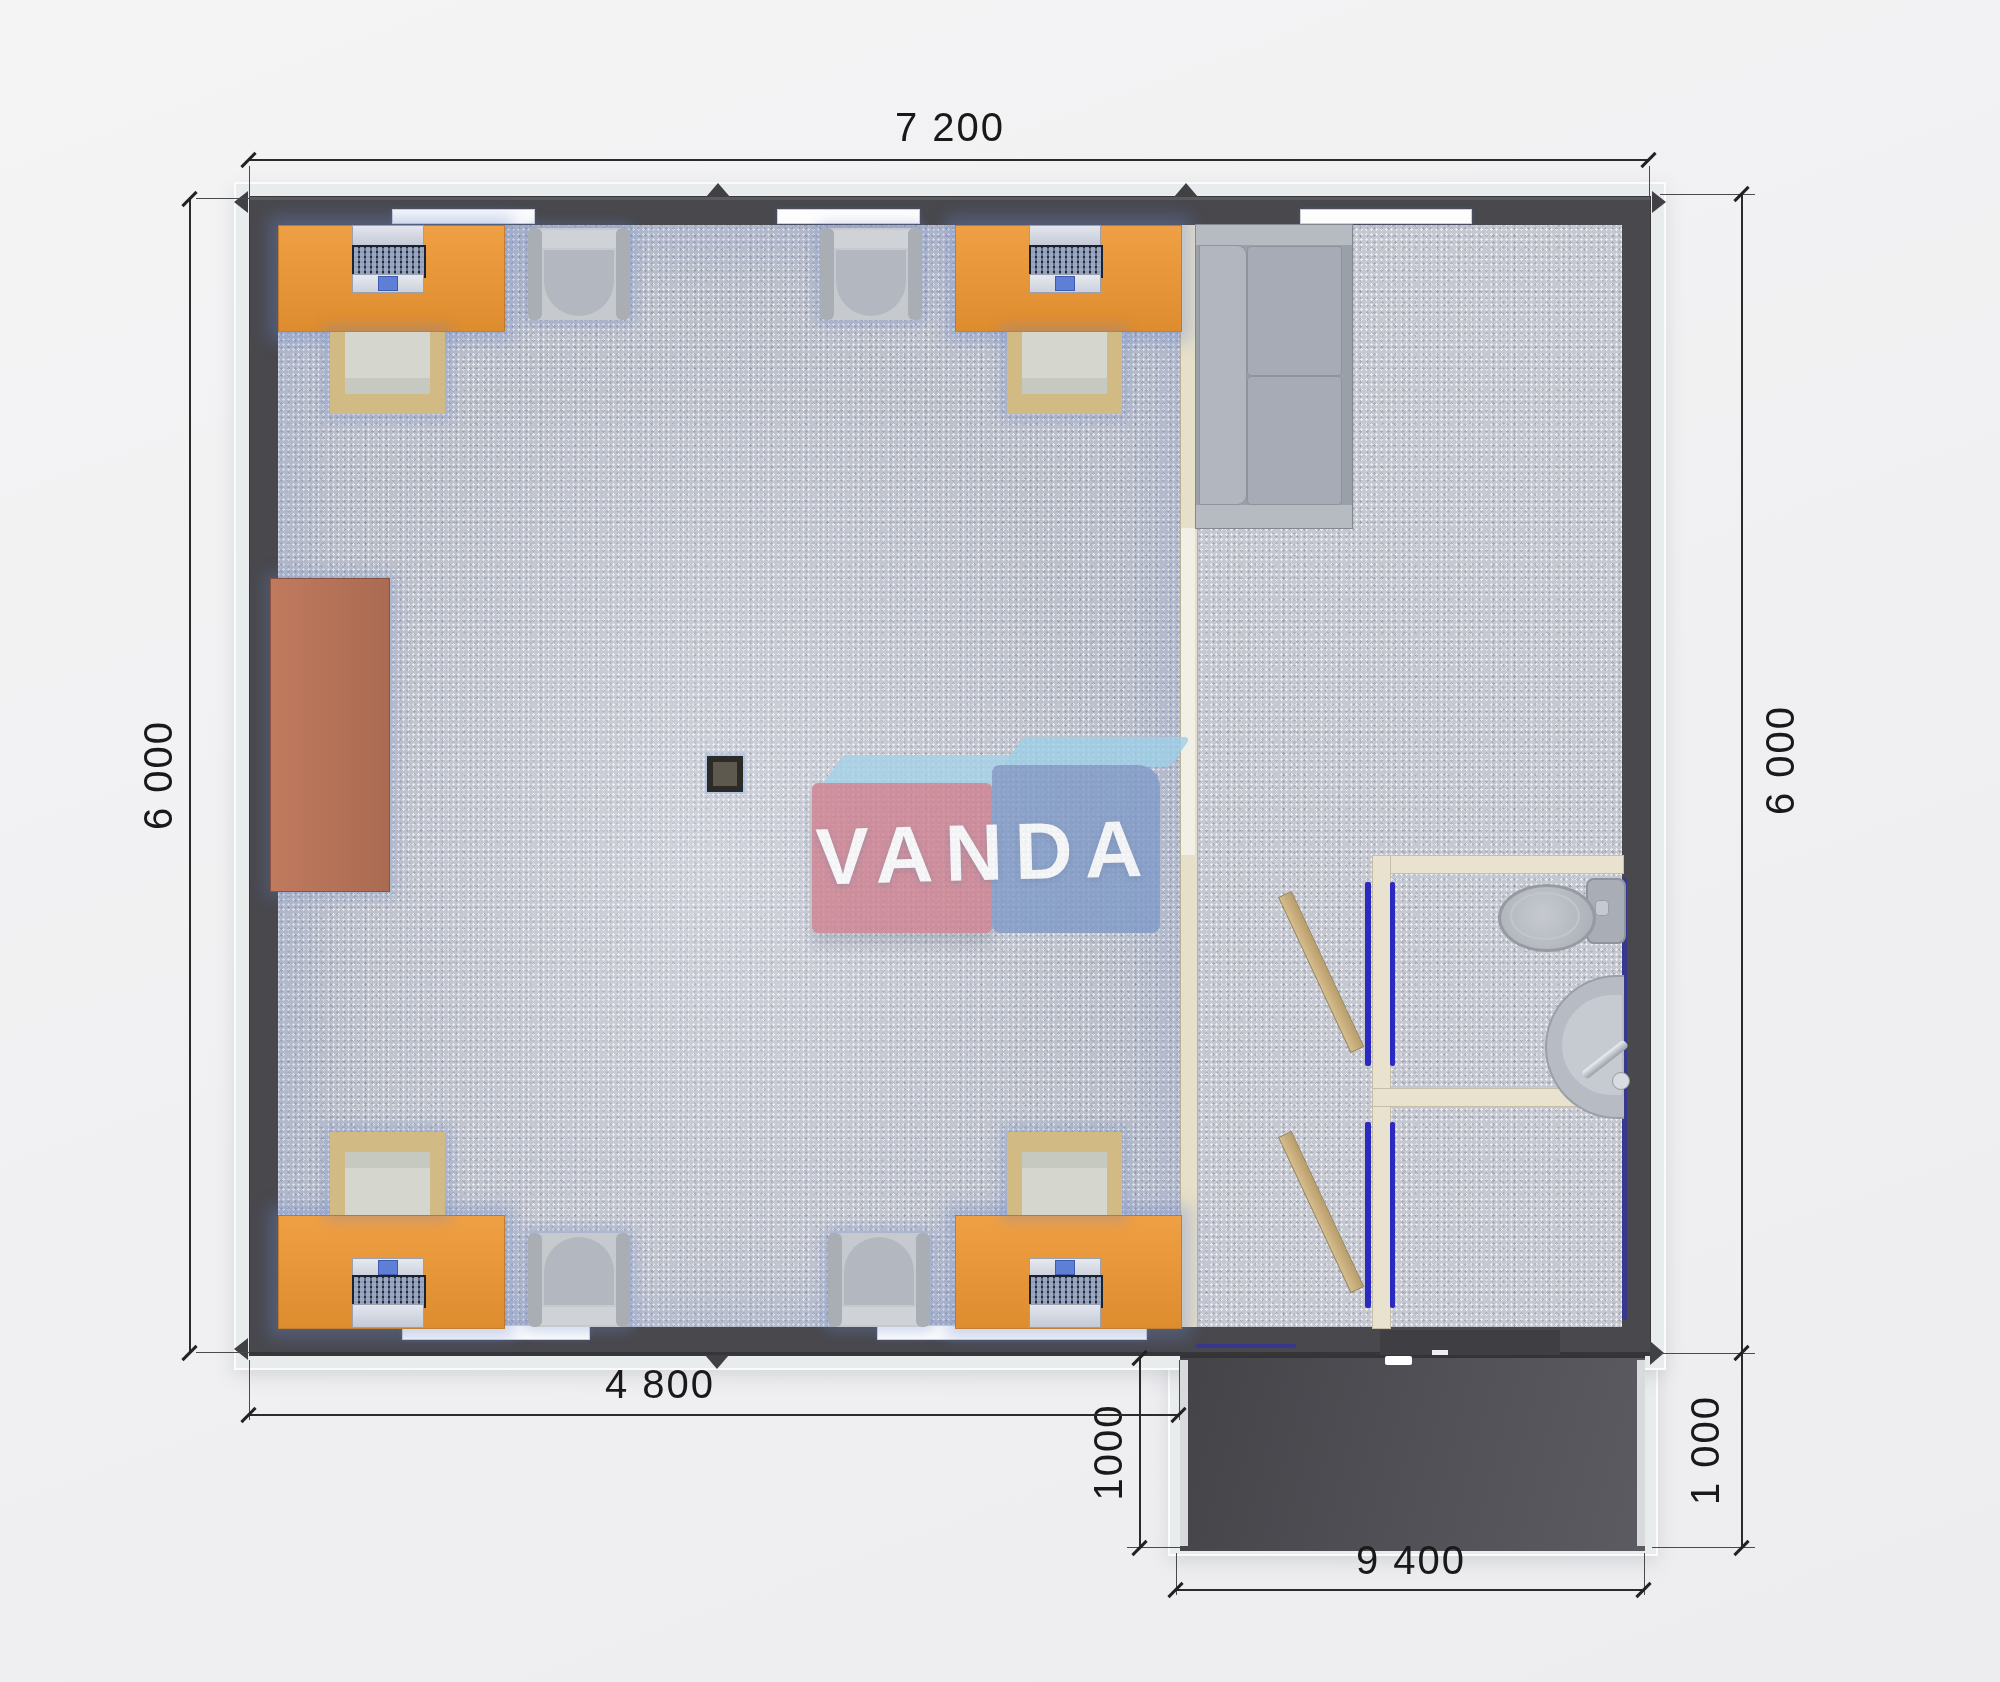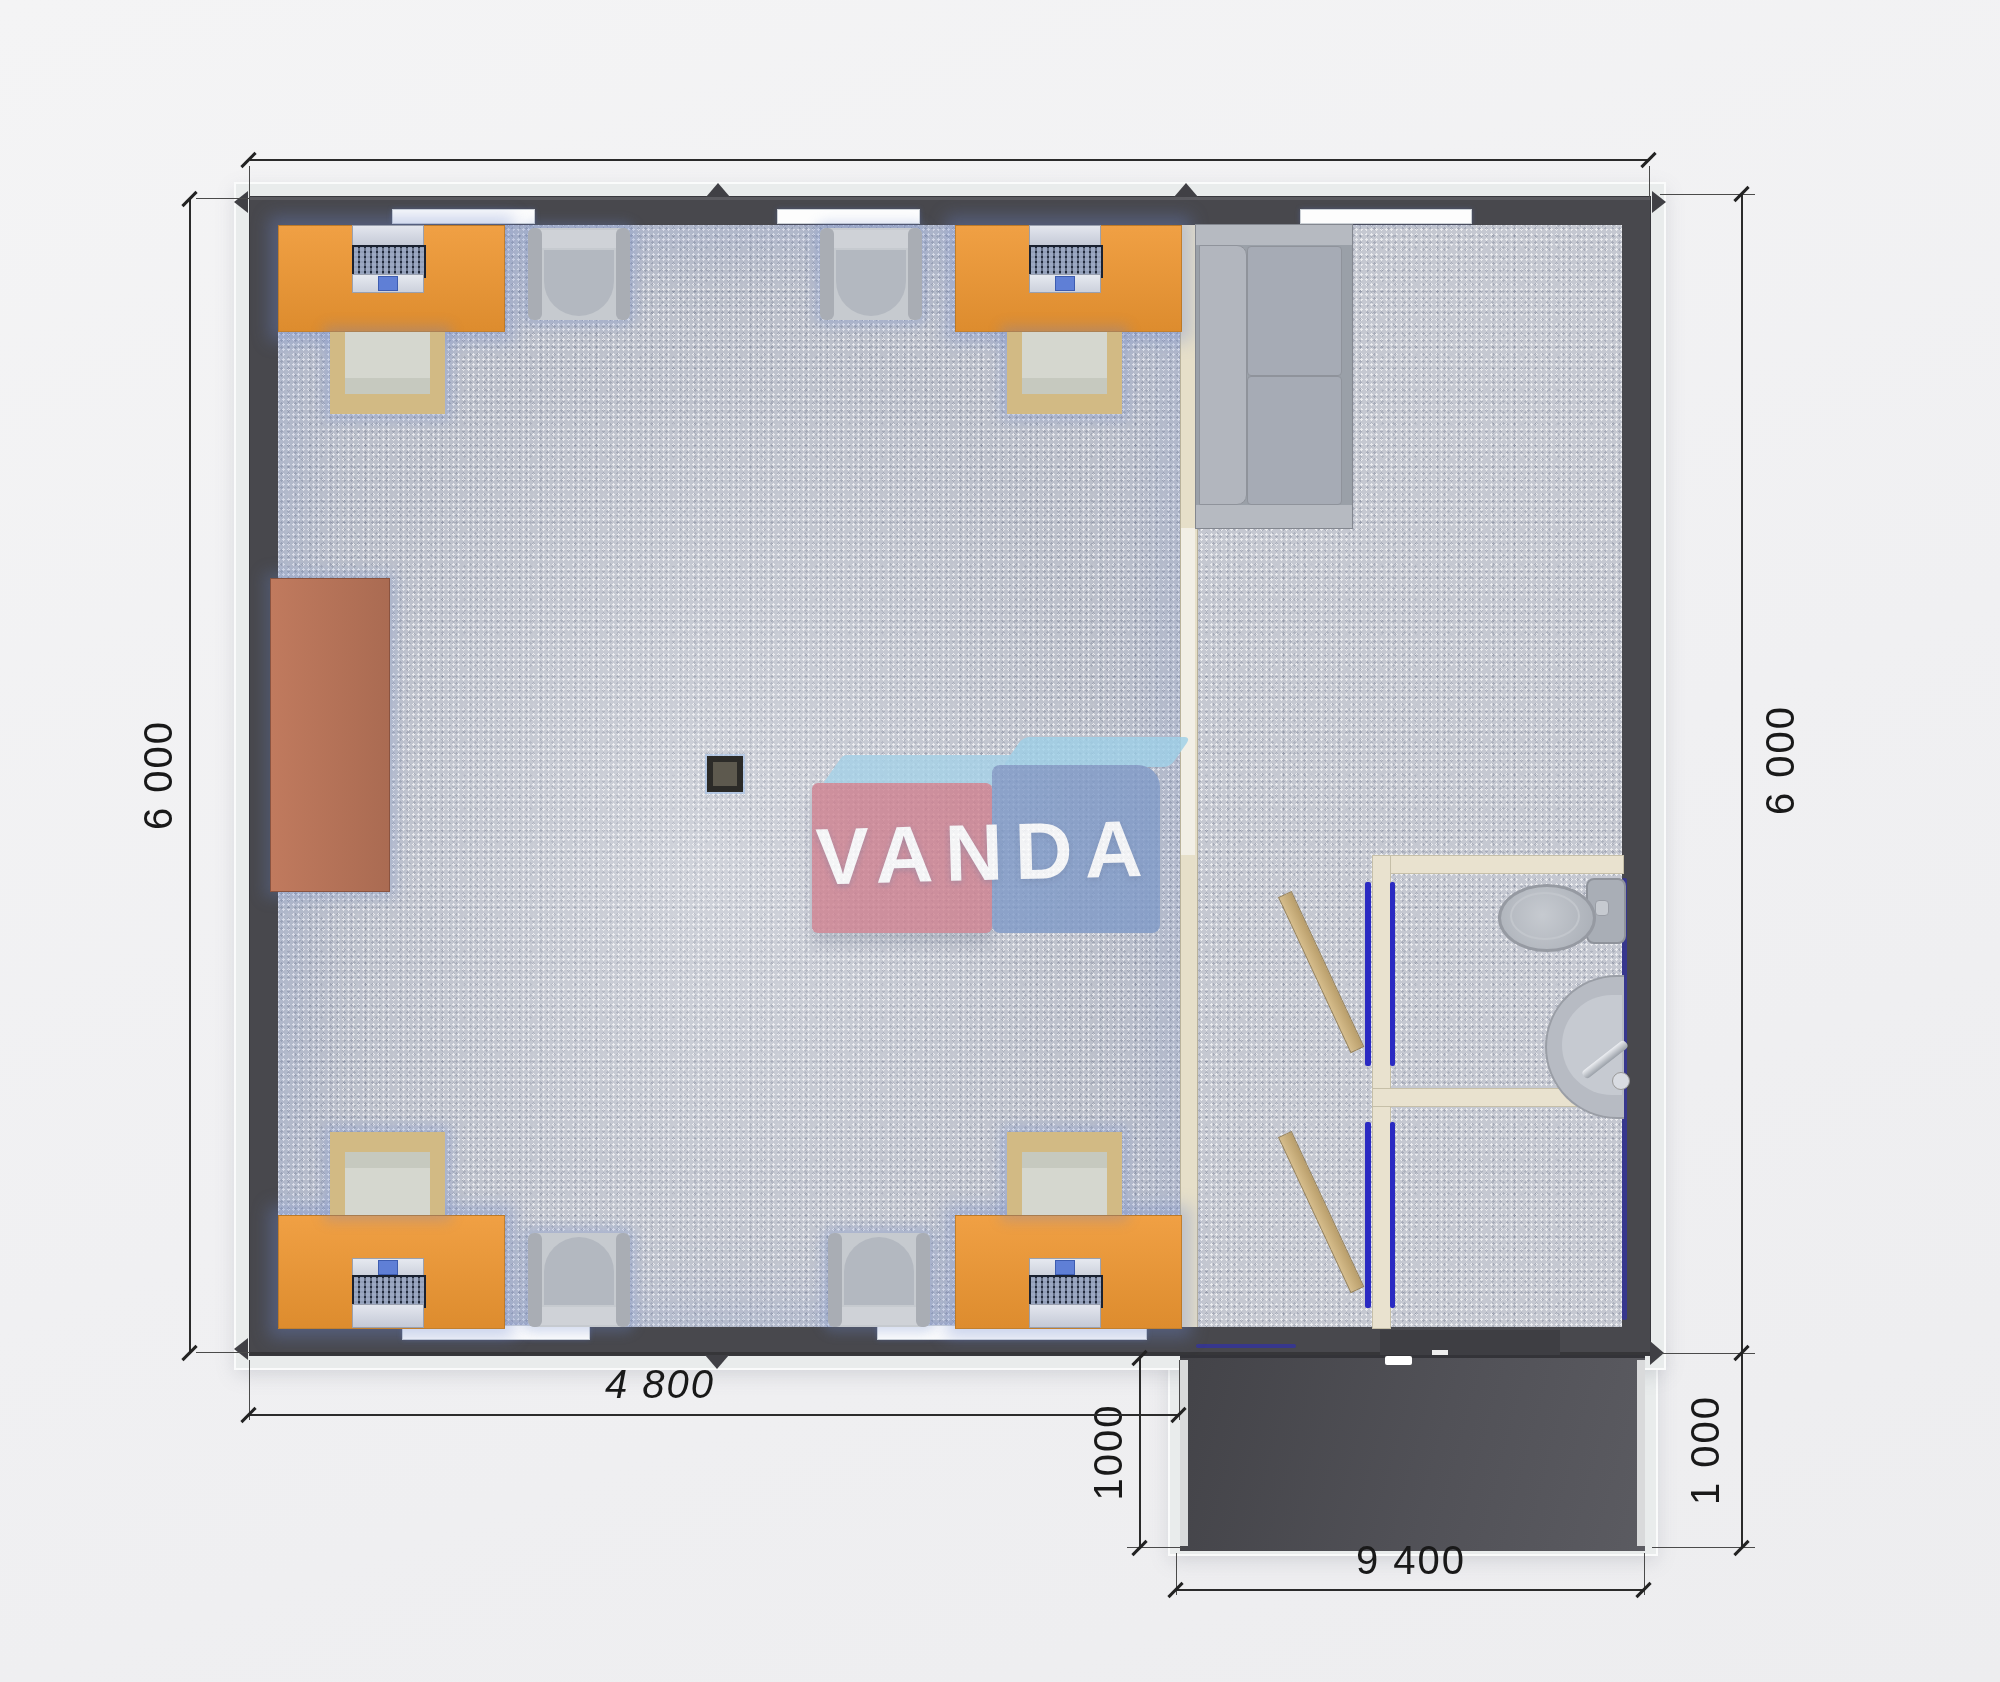--- a/index.html
+++ b/index.html
@@ -219,20 +219,21 @@
     <div class="abs wm-red" style="left:12px;top:48px;width:180px;height:150px;"></div>
     <div class="abs wm-blue" style="left:192px;top:30px;width:168px;height:168px;"></div>
     <div class="abs wm-text" style="left:0;top:72px;width:370px;">VANDA</div>
   </div>
 
   <div class="abs wit" style="left:249px;top:166px;width:1px;height:31px;"></div>
   <div class="abs wit" style="left:1649px;top:166px;width:1px;height:31px;"></div>
   <div class="abs dim-line" style="left:250px;top:159px;width:1400px;height:2px;"></div>
   <div class="abs tick" style="left:247px;top:150px;"></div>
   <div class="abs tick" style="left:1647px;top:150px;"></div>
+  <div class="abs dim-text dim-text-c" style="left:250px;top:105px;width:1400px;">7 200</div>
 
   <div class="abs wit" style="left:196px;top:198px;width:54px;height:1px;"></div>
   <div class="abs wit" style="left:196px;top:1352px;width:54px;height:1px;"></div>
   <div class="abs dim-line" style="left:189px;top:199px;width:2px;height:1154px;"></div>
   <div class="abs tick" style="left:188px;top:189px;"></div>
   <div class="abs tick" style="left:188px;top:1343px;"></div>
   <div class="abs dim-text vtext" style="left:48px;top:755px;width:220px;">6 000</div>
 
   <div class="abs wit" style="left:1660px;top:194px;width:95px;height:1px;"></div>
   <div class="abs wit" style="left:1660px;top:1353px;width:95px;height:1px;"></div>
@@ -248,21 +249,21 @@
   <div class="abs dim-line" style="left:1139px;top:1356px;width:2px;height:192px;"></div>
   <div class="abs tick" style="left:1138px;top:1348px;"></div>
   <div class="abs tick" style="left:1138px;top:1538px;"></div>
   <div class="abs dim-text vtext" style="left:998px;top:1432px;width:220px;">1000</div>
 
   <div class="abs wit" style="left:249px;top:1360px;width:1px;height:60px;"></div>
   <div class="abs wit" style="left:1179px;top:1360px;width:1px;height:60px;"></div>
   <div class="abs dim-line" style="left:250px;top:1414px;width:929px;height:2px;"></div>
   <div class="abs tick" style="left:247px;top:1405px;"></div>
   <div class="abs tick" style="left:1177px;top:1405px;"></div>
-  <div class="abs dim-text dim-text-c" style="left:250px;top:1362px;width:820px;font-style:italic;">4 800</div>
+  <div class="abs dim-text dim-text-c" style="left:250px;top:1362px;width:820px;">4 800</div>
 
   <div class="abs wit" style="left:1176px;top:1553px;width:1px;height:42px;"></div>
   <div class="abs wit" style="left:1644px;top:1553px;width:1px;height:42px;"></div>
   <div class="abs dim-line" style="left:1177px;top:1589px;width:468px;height:2px;"></div>
   <div class="abs tick" style="left:1174px;top:1580px;"></div>
   <div class="abs tick" style="left:1642px;top:1580px;"></div>
   <div class="abs dim-text dim-text-c" style="left:1177px;top:1538px;width:468px;">9 400</div>
 
 </div>
 

